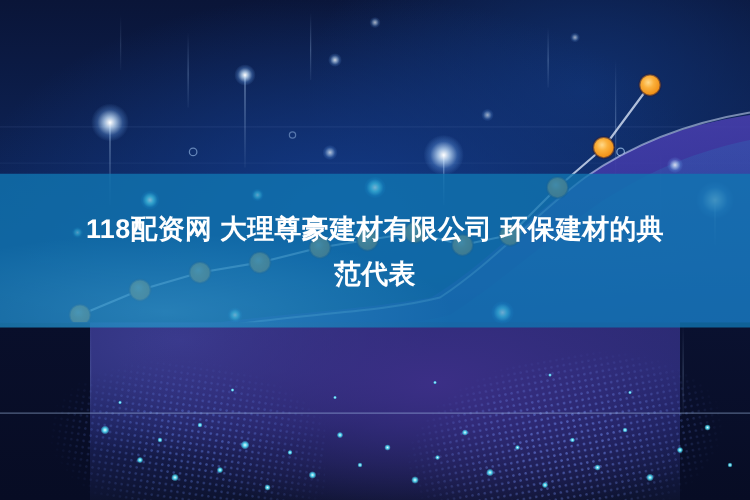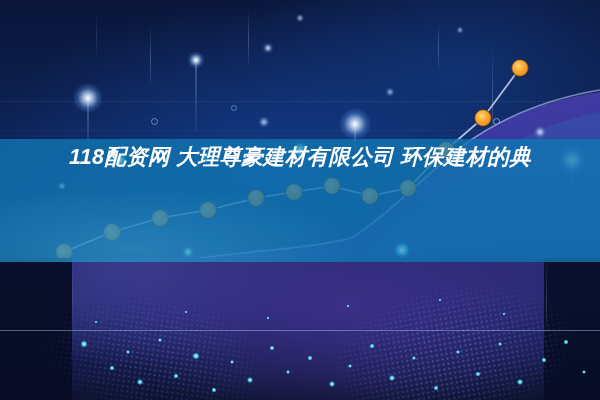--- a/index.html
+++ b/index.html
@@ -168,25 +168,24 @@
   }
 
   
   .title-wrap {
     position: absolute;
     left: 0;
     right: 0;
     top: 139px;
     height: 123px;
     display: flex;
-    flex-direction: row;
+    flex-direction: column;
     justify-content: center;
     padding: 0 22px;
     box-sizing: border-box;
-    font-style: italic;
   }
   .title-line {
     color: #ffffff;
     font-size: 21.5px;
     font-weight: bold;
     line-height: 36px;
     letter-spacing: 0.3px;
     text-align: center;
     white-space: nowrap;
   }
@@ -333,15 +332,16 @@
 
   <div class="glow-cy" style="left:120px; top:160px; width:15px; height:15px; opacity:.55;"></div>
   <div class="glow-cy" style="left:206px; top:156px; width:10px; height:10px; opacity:.4;"></div>
   <div class="glow-cy" style="left:300px; top:150px; width:17px; height:17px; opacity:.5;"></div>
   <div class="glow-cy" style="left:62px;  top:186px; width:9px;  height:9px;  opacity:.35;"></div>
   <div class="glow-cy" style="left:402px; top:250px; width:18px; height:18px; opacity:.45;"></div>
   <div class="glow-cy" style="left:188px; top:252px; width:12px; height:12px; opacity:.4;"></div>
 
   <div class="title-wrap">
     <div class="title-line l1">118配资网 大理尊豪建材有限公司 环保建材的典</div>
+    <div class="title-line l2">范代表</div>
   </div>
 
 </div>
 
 </body></html>

